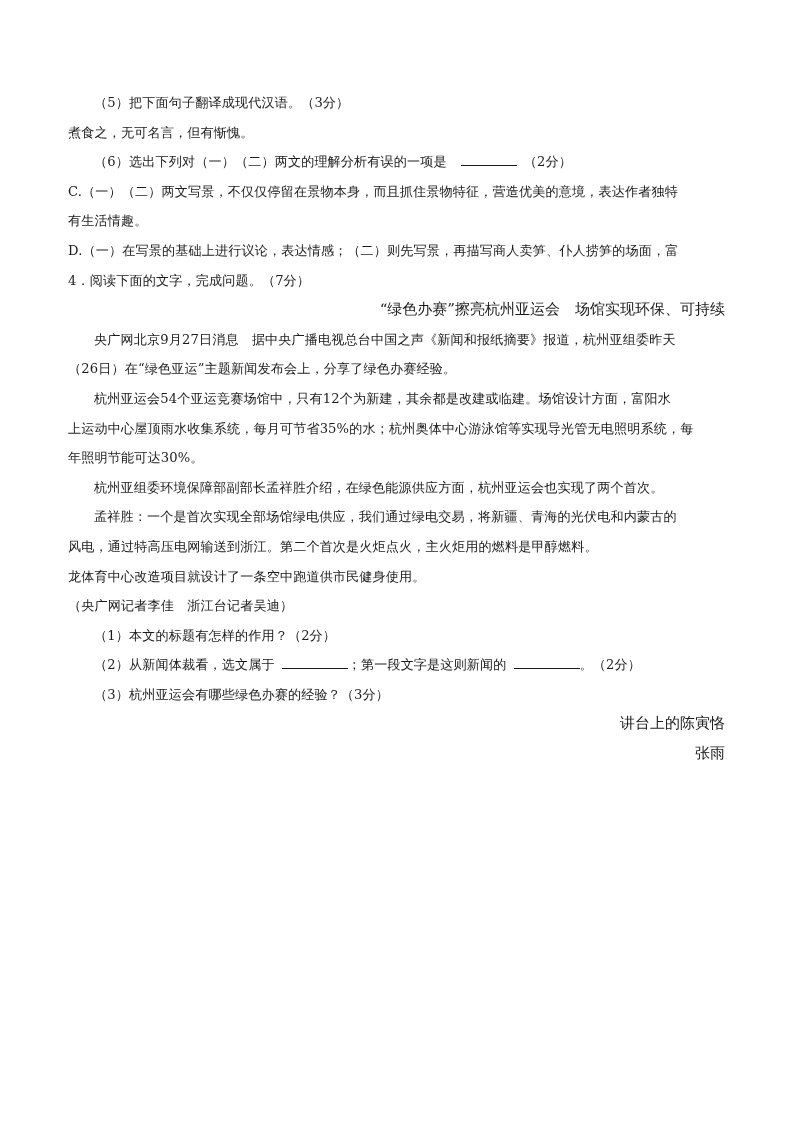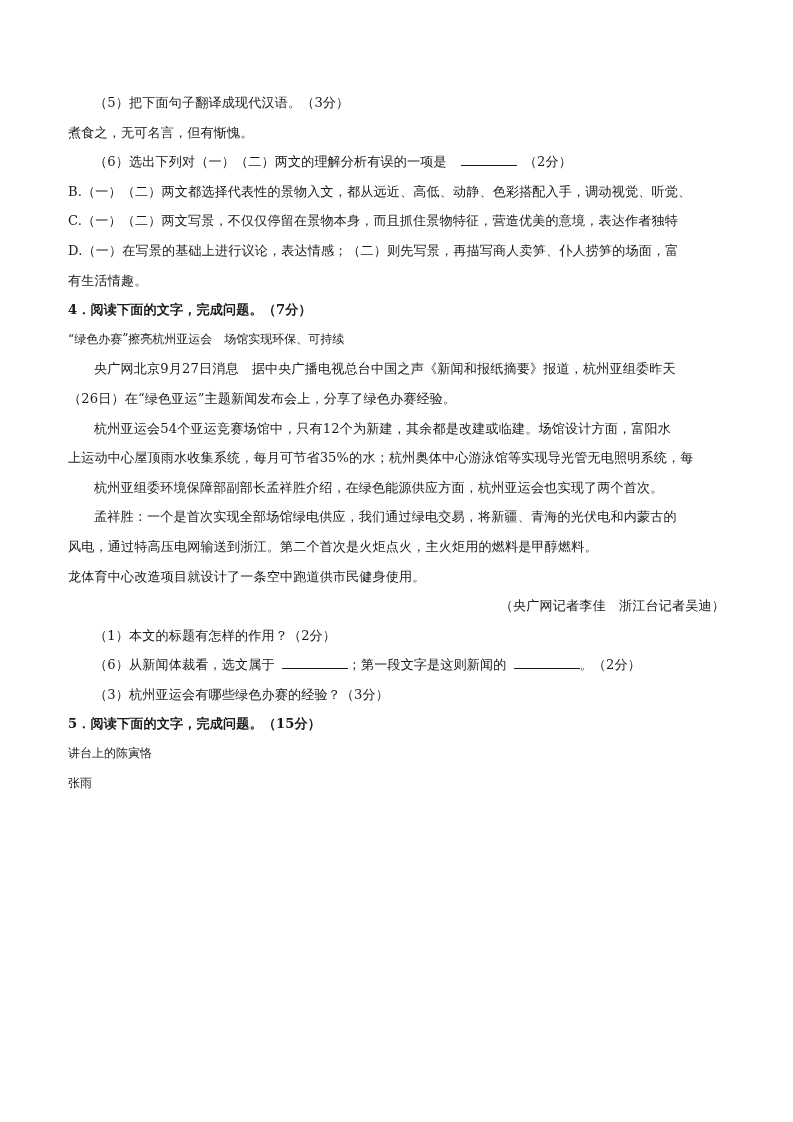--- a/index.html
+++ b/index.html
@@ -26,81 +26,80 @@
     font-size: 13.1px;
     line-height: 29.6px;
     letter-spacing: 0.15px;
     white-space: pre-wrap;
     text-align: left;
   }
   
   .ind2 { text-indent: 0; padding-left: 26px; }
   .ind0 { padding-left: 0; }
   .cont { padding-left: 0; }
-  .right { text-align: right; padding-left: 0; }
-  .num { padding-left: 0; font-weight: bold; }
+  .right { padding-left: 0; }
+  .num { padding-left: 0; }
 
   .blank-ul {
     display: inline-block;
     border-bottom: 1.1px solid #1a1a1a;
     vertical-align: baseline;
   }
   .blank-w1 { width: 56px; }
   .blank-w2 { width: 66px; }
 
   .sp-sm { display: inline-block; width: 7px; }
   .sp-md { display: inline-block; width: 14px; }
 
   .title-line {
-    font-size: 12px;
+    font-size: 15px;
     line-height: 29.6px;
-    text-align: left;
+    text-align: right;
   }
   .gap-3 { height: 3px; }
 </style>
 </head>
 <body>
 
 <div class="page">
 
   <div class="line ind2">（5）把下面句子翻译成现代汉语。（3分）</div>
   <div class="line ind0">煮食之，无可名言，但有惭愧。</div>
 
   <div class="line ind2"><span>（6）选出下列对（一）（二）两文的理解分析有误的一项是</span><span class="sp-md"></span><span class="blank-ul blank-w1"></span><span class="sp-sm"></span><span>（2分）</span></div>
 
 
-  <div class="line ind0">B.（一）（二）两文都选择代表性的景物入文，都从远近、高低、动静、色彩搭配入手，调动视觉、听觉、</div>
 
   <div class="line ind0">C.（一）（二）两文写景，不仅仅停留在景物本身，而且抓住景物特征，营造优美的意境，表达作者独特</div>
 
+  <div class="line cont">有生活情趣。</div>
   <div class="line ind0">D.（一）在写景的基础上进行议论，表达情感；（二）则先写景，再描写商人卖笋、仆人捞笋的场面，富</div>
-  <div class="line cont">有生活情趣。</div>
 
   <div class="line num">4．阅读下面的文字，完成问题。（7分）</div>
   <div class="title-line">“绿色办赛”擦亮杭州亚运会　场馆实现环保、可持续</div>
 
   <div class="line ind2">央广网北京9月27日消息　据中央广播电视总台中国之声《新闻和报纸摘要》报道，杭州亚组委昨天</div>
   <div class="line cont">（26日）在“绿色亚运”主题新闻发布会上，分享了绿色办赛经验。</div>
 
   <div class="line ind2">杭州亚运会54个亚运竞赛场馆中，只有12个为新建，其余都是改建或临建。场馆设计方面，富阳水</div>
   <div class="line cont">上运动中心屋顶雨水收集系统，每月可节省35%的水；杭州奥体中心游泳馆等实现导光管无电照明系统，每</div>
+  <div class="line cont">年照明节能可达30%。</div>
 
   <div class="line ind2">杭州亚组委环境保障部副部长孟祥胜介绍，在绿色能源供应方面，杭州亚运会也实现了两个首次。</div>
 
   <div class="line ind2">孟祥胜：一个是首次实现全部场馆绿电供应，我们通过绿电交易，将新疆、青海的光伏电和内蒙古的</div>
   <div class="line cont">风电，通过特高压电网输送到浙江。第二个首次是火炬点火，主火炬用的燃料是甲醇燃料。</div>
 
   <div class="line cont">龙体育中心改造项目就设计了一条空中跑道供市民健身使用。</div>
 
   <div class="line right">（央广网记者李佳　浙江台记者吴迪）</div>
 
   <div class="line ind2">（1）本文的标题有怎样的作用？（2分）</div>
 
-  <div class="line ind2"><span>（6）从新闻体裁看，选文属于</span><span class="sp-sm"></span><span class="blank-ul blank-w2"></span><span>；第一段文字是这则新闻的</span><span class="sp-sm"></span><span class="blank-ul blank-w2"></span><span>。（2分）</span></div>
+  <div class="line ind2"><span>（2）从新闻体裁看，选文属于</span><span class="sp-sm"></span><span class="blank-ul blank-w2"></span><span>；第一段文字是这则新闻的</span><span class="sp-sm"></span><span class="blank-ul blank-w2"></span><span>。（2分）</span></div>
 
   <div class="line ind2">（3）杭州亚运会有哪些绿色办赛的经验？（3分）</div>
 
-  <div class="line num">5．阅读下面的文字，完成问题。（15分）</div>
   <div class="title-line">讲台上的陈寅恪</div>
   <div class="title-line">张雨</div>
   <div class="gap-3"></div>
 
 </div>
 
 </body></html>

